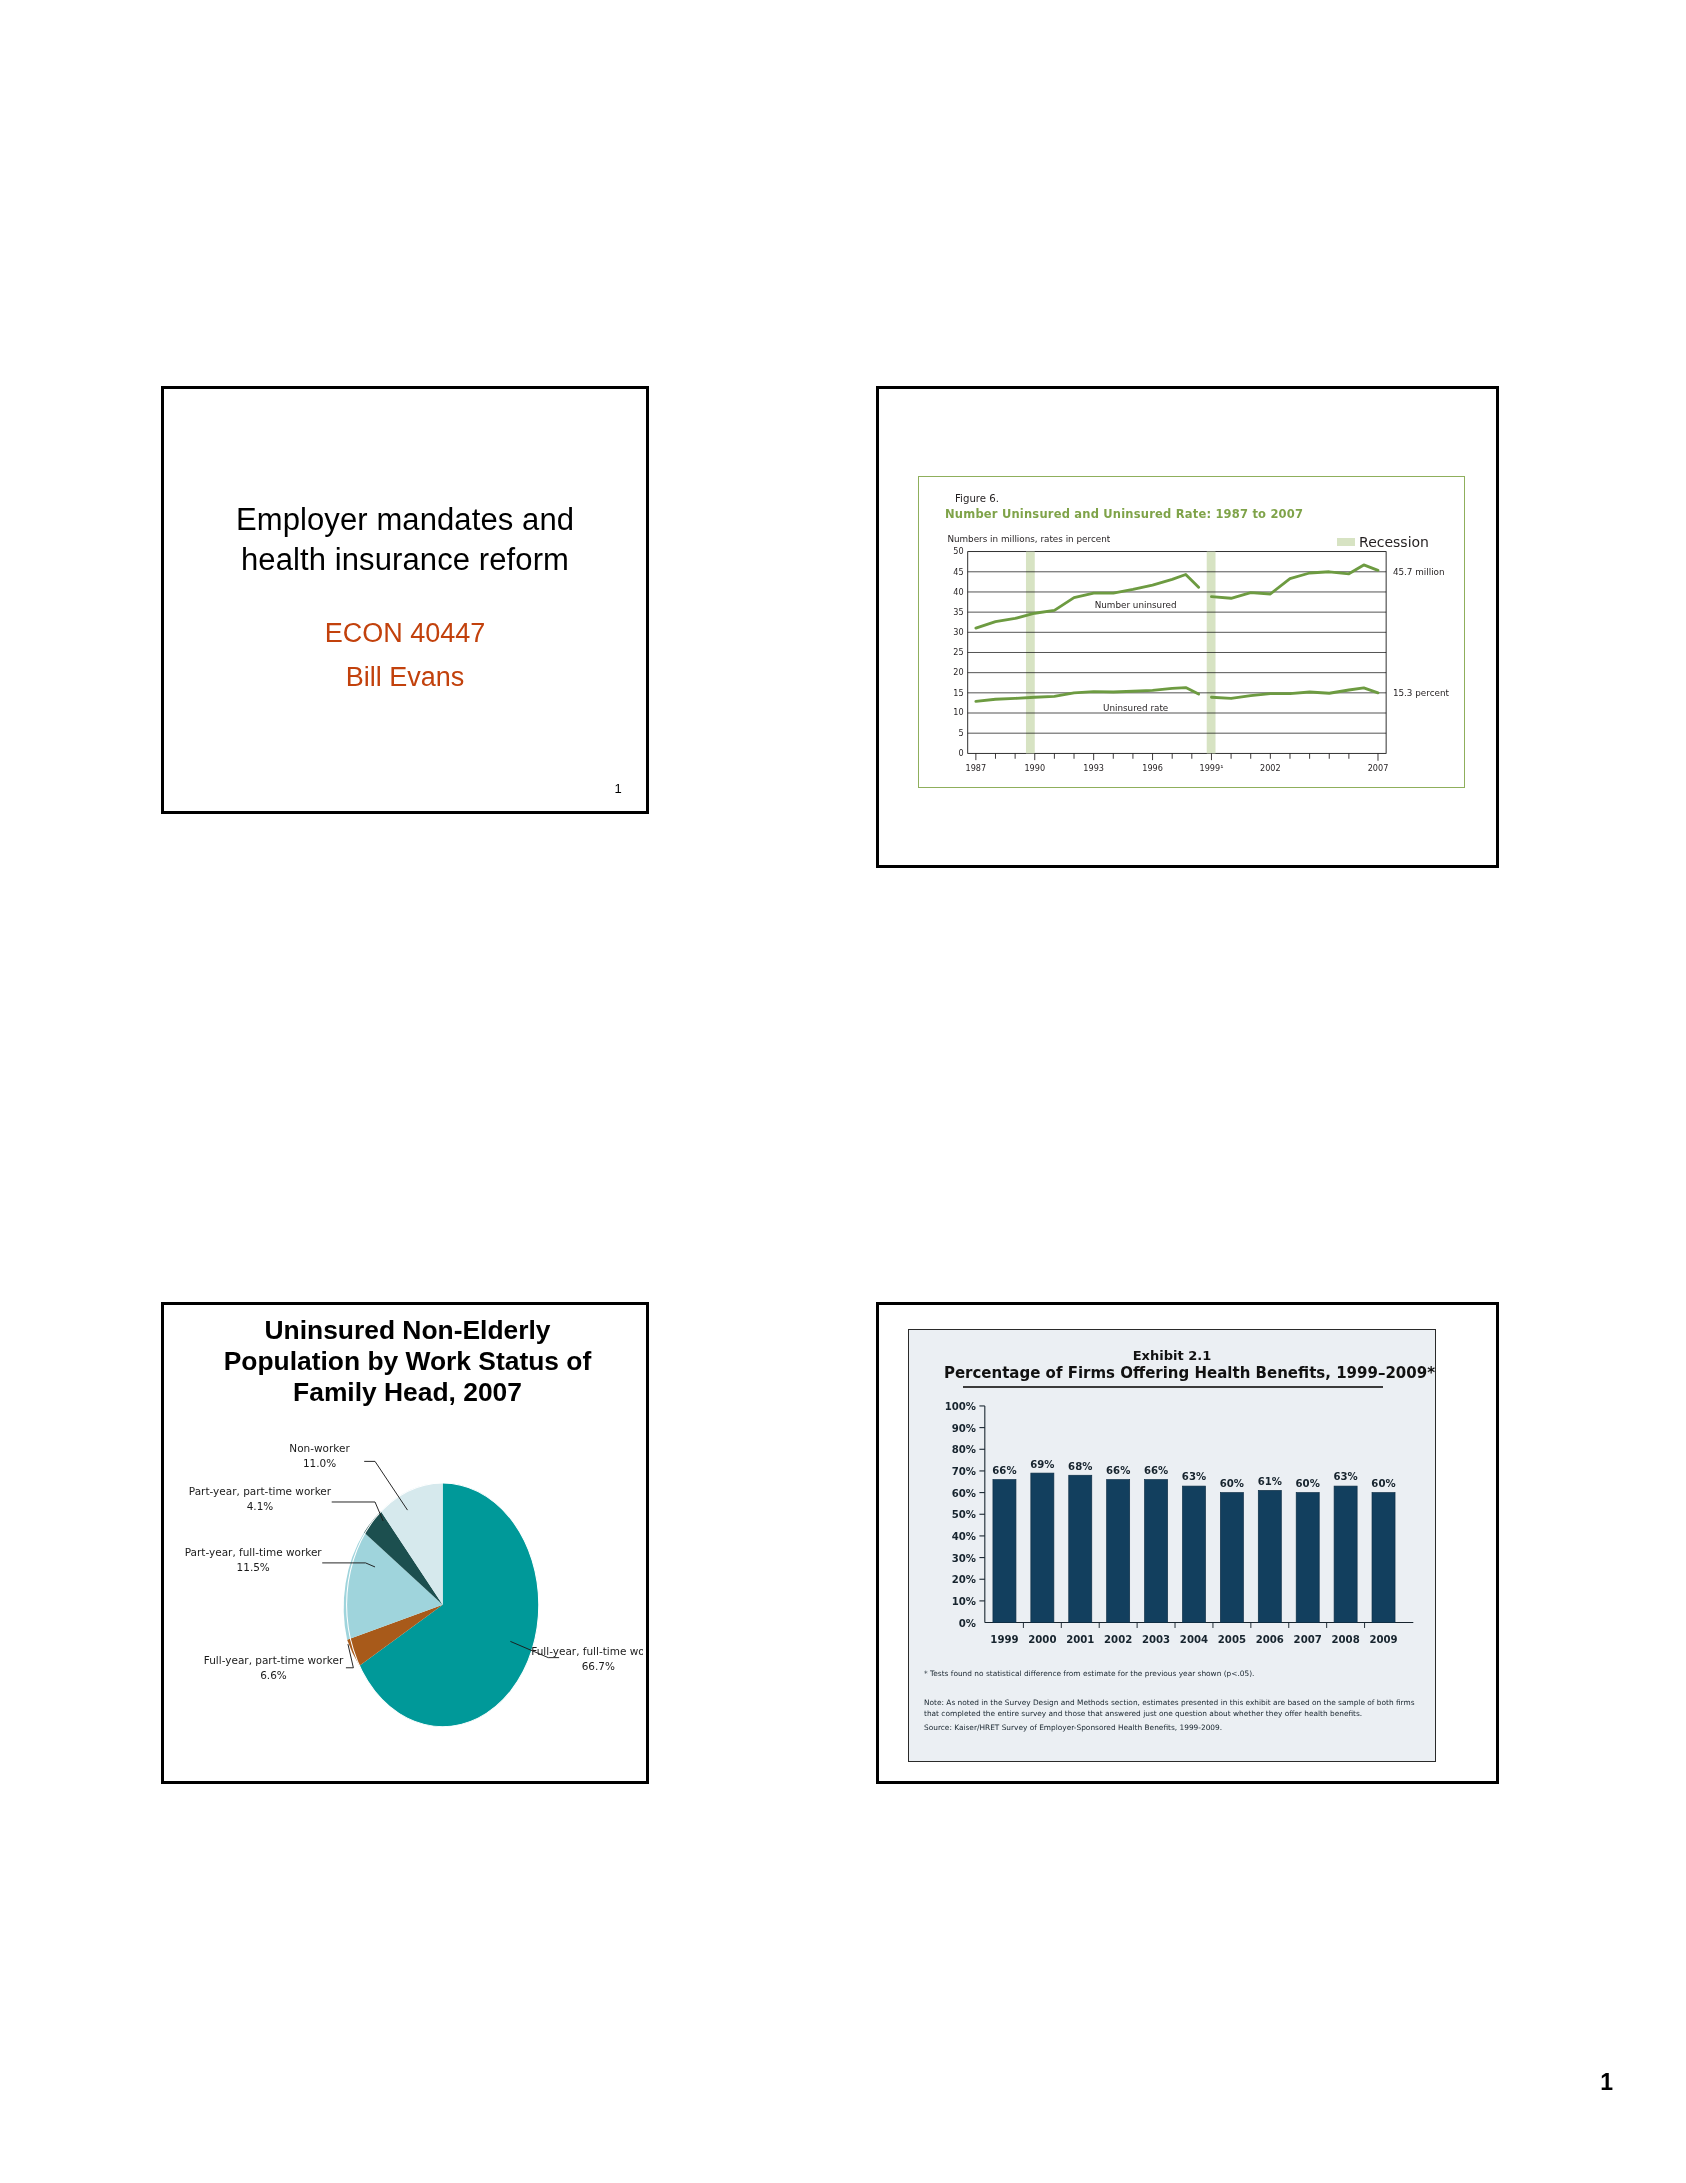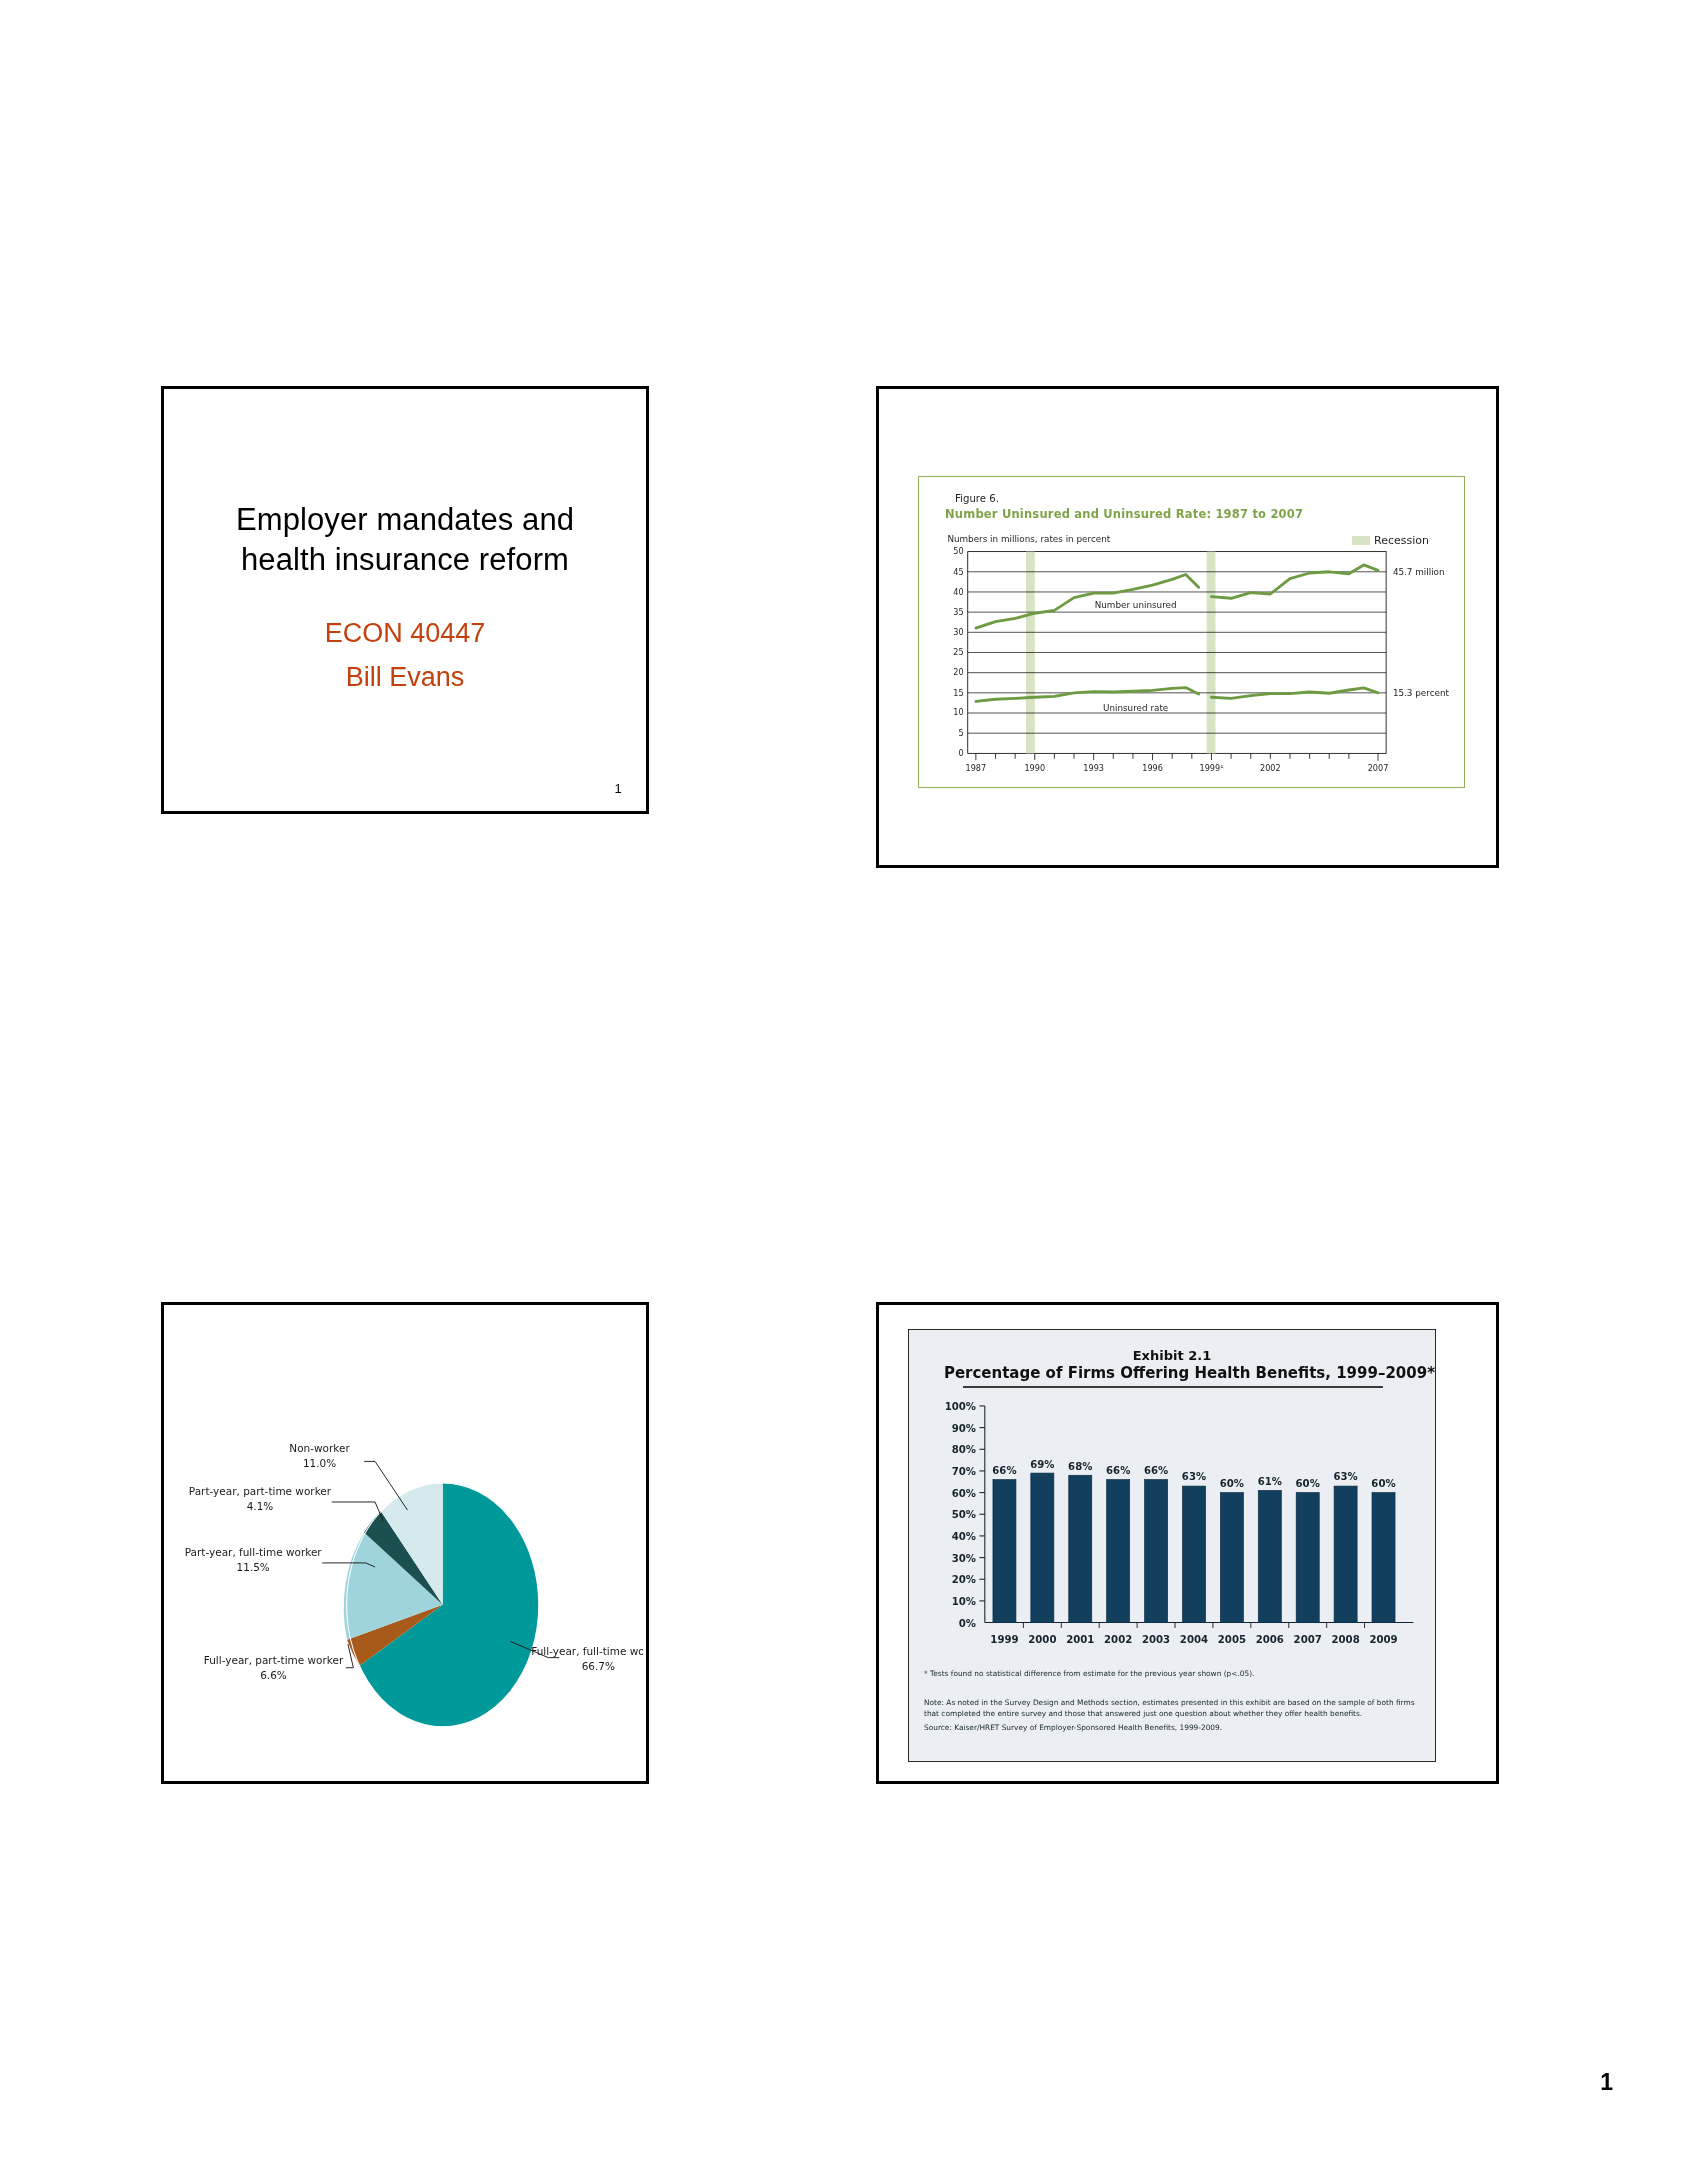--- a/index.html
+++ b/index.html
@@ -19,21 +19,21 @@
   
   #slide2{left:876px;top:386px;width:623px;height:482px;}
   #s2-figure{position:absolute;left:39px;top:87px;width:547px;height:312px;
              border:1.4px solid #8FAF5C;background:#fff;box-sizing:border-box;}
   #s2-fignum{position:absolute;left:36px;top:15.6px;font-size:10.2px;color:#231f20;
              font-family:"DejaVu Sans",sans-serif;}
   #s2-figtitle{position:absolute;left:26px;top:30px;font-size:11.5px;font-weight:bold;
                color:#7FA349;font-family:"DejaVu Sans",sans-serif;letter-spacing:0.2px;}
   #s2-units{position:absolute;left:28.4px;top:57px;font-size:8.8px;color:#231f20;
             font-family:"DejaVu Sans",sans-serif;}
-  #s2-reclegend{position:absolute;right:35px;top:57px;font-size:11px;color:#231f20;
+  #s2-reclegend{position:absolute;right:35px;top:57px;font-size:14px;color:#231f20;
                 font-family:"DejaVu Sans",sans-serif;display:flex;align-items:center;gap:4.1px;}
   #s2-recswatch{display:inline-block;width:17.6px;height:8.8px;background:#D7E3C3;}
   #s2-plotwrap{position:absolute;left:0;top:0;width:547px;height:309px;}
 
   
   #slide3{left:161px;top:1302px;width:488px;height:482px;}
   #s3-title{position:absolute;left:13.5px;top:9.5px;width:460px;text-align:center;
             font-size:26.4px;font-weight:bold;line-height:1.19;color:#000;
             font-family:"Liberation Sans",sans-serif;}
   #s3-pie{position:absolute;left:8.1px;top:129px;width:471px;height:339px;}
@@ -162,20 +162,25 @@
       <text x="320" y="193" font-size="13" fill="#231f20" text-anchor="middle">Number uninsured</text>
       <text x="320" y="345" font-size="13" fill="#231f20" text-anchor="middle">Uninsured rate</text>
 
       <text x="700" y="144" font-size="13" fill="#231f20">45.7 million</text>
       <text x="700" y="323" font-size="13" fill="#231f20">15.3 percent</text>
     </svg>
   </div>
 </div>
 
 <div class="slide" id="slide3">
+  <div id="s3-title">
+    <div>Uninsured Non-Elderly</div>
+    <div>Population by Work Status of</div>
+    <div>Family Head, 2007</div>
+  </div>
 
   <svg id="s3-pie" viewBox="0 0 696 500">
 
     <path d="M 400 252 L 400 72 A 142 180 0 1 1 277.0 342.1 Z" fill="#009999"></path>
 
     <path d="M 400 252 L 277.0 342.1 A 142 180 0 0 1 258.8 303.6 Z" fill="#A85A1A"></path>
 
     <path d="M 400 252 L 258.8 303.6 A 142 180 0 0 1 283.9 145.1 Z" fill="#9FD4DC"></path>
 
     <path d="M 400 252 L 283.9 145.1 A 142 180 0 0 1 308.7 113.8 Z" fill="#1C4F4F"></path>

